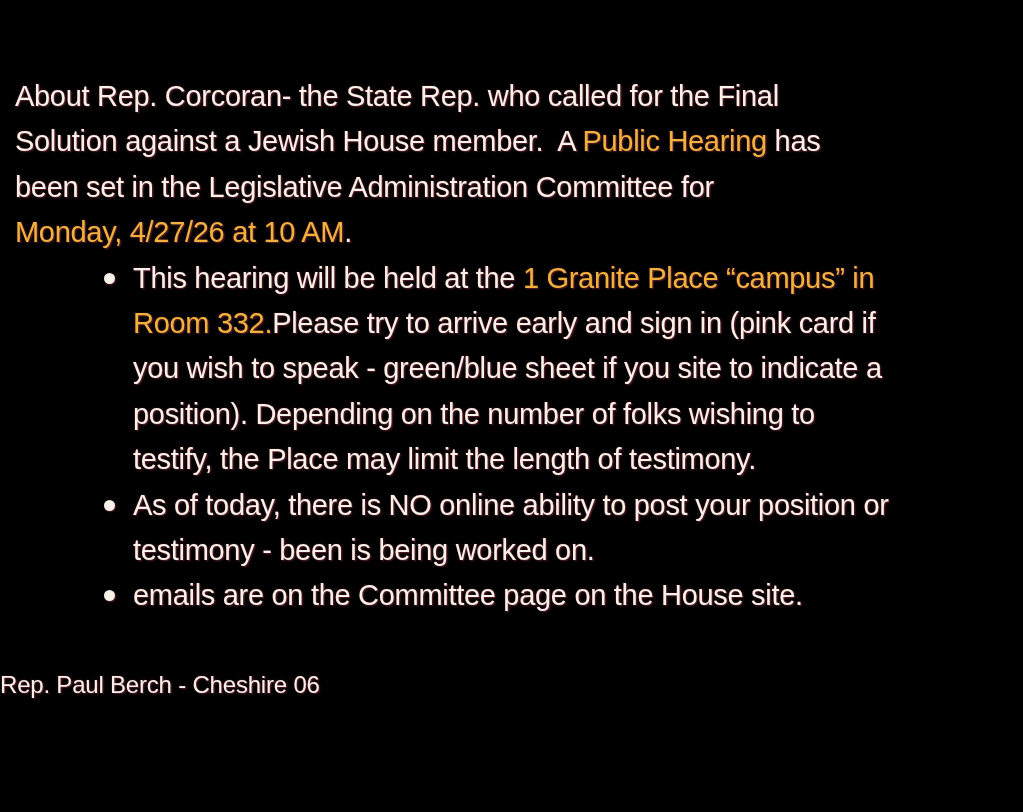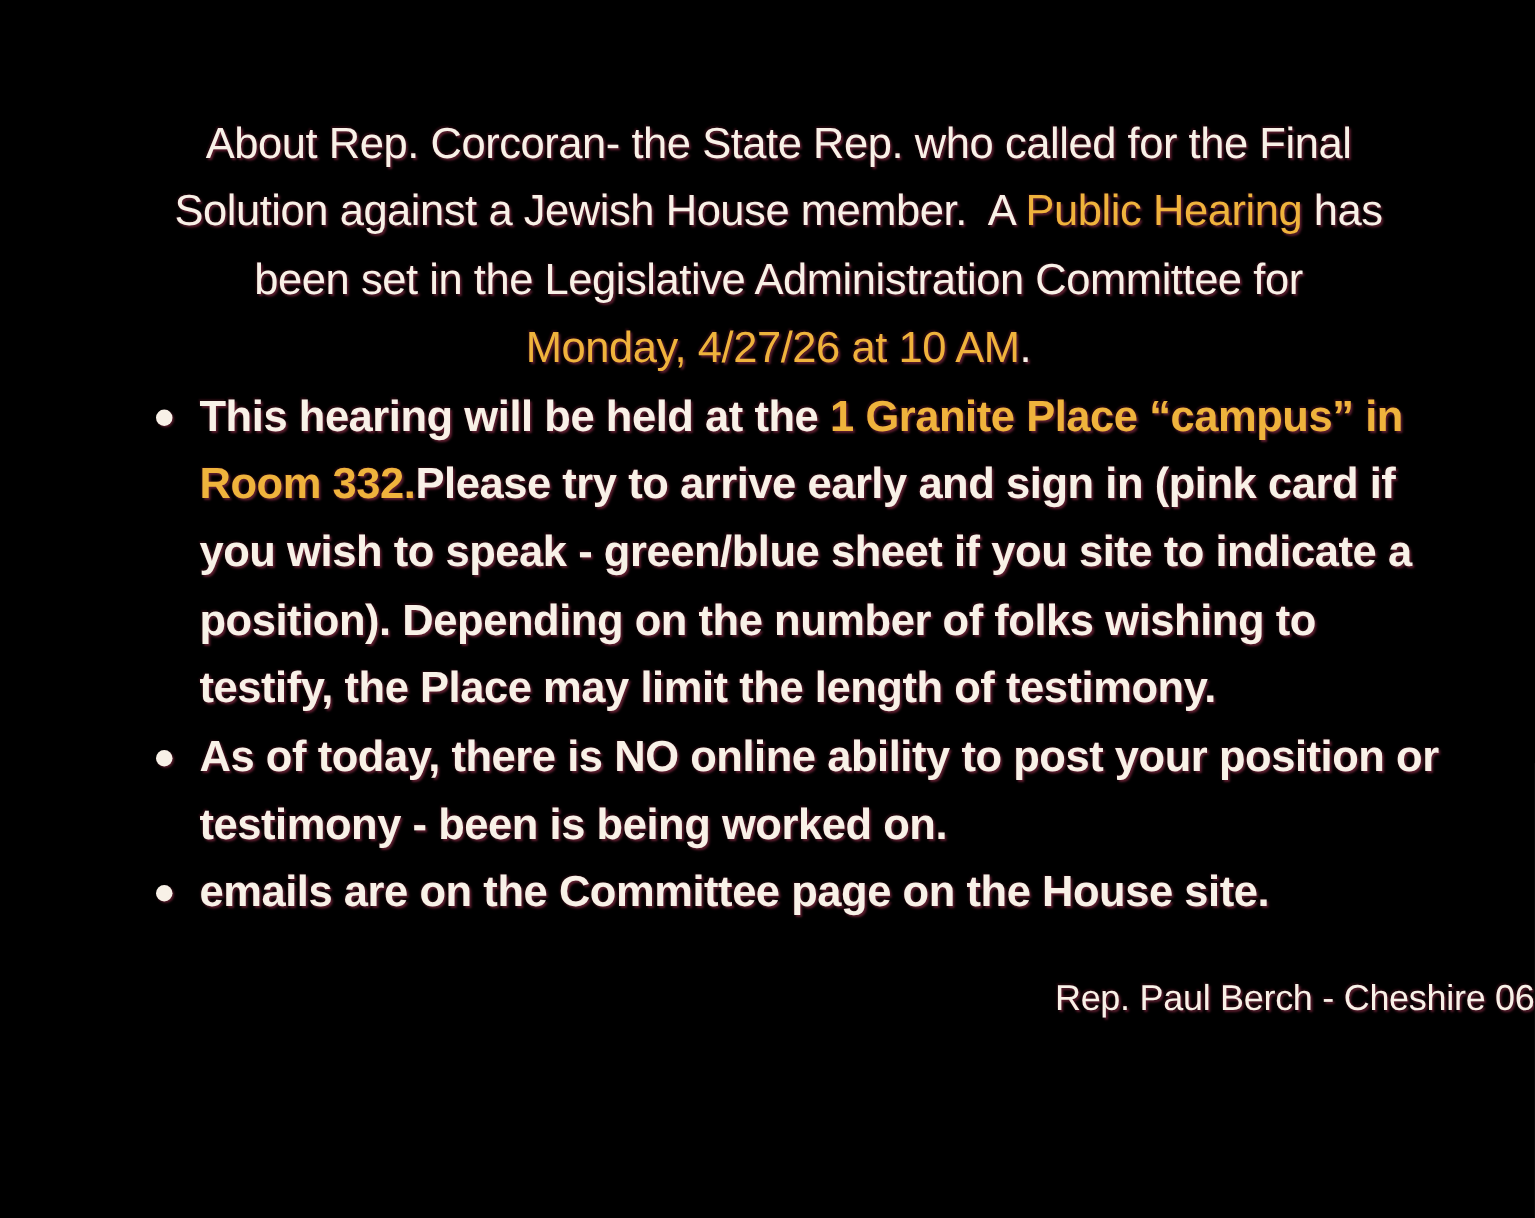--- a/index.html
+++ b/index.html
@@ -19,53 +19,52 @@
     background: var(--bg);
     overflow: hidden;
     font-family: "Liberation Sans", sans-serif;
     font-size: 29px;
     line-height: 45.4px;
     letter-spacing: -0.3px;
     color: var(--white);
   }
   .heading {
     padding-top: 74px;
-    text-align: center;
+    text-align: left;
     margin-left: 15px;
   }
   .line {
     white-space: pre;
   }
   .white { color: var(--white); }
   .gold  { color: var(--gold); }
   
   .slide .line span, .footer {
     text-shadow: 1.2px 1.4px 1.6px rgba(190, 60, 95, 0.50),
                  -0.8px -0.8px 1.2px rgba(120, 30, 50, 0.28);
   }
   .bullets {
     margin-left: 133px;
   }
   .bullet-item {
     position: relative;
-    font-weight: bold;
   }
   .bullet-dot {
     position: absolute;
     left: -29px;
     top: 17px;
     width: 11px;
     height: 11px;
     border-radius: 50%;
     background: var(--white);
     box-shadow: 1px 1px 1.5px rgba(190, 60, 95, 0.45);
   }
   .footer {
-    margin-top: 29px;
-    text-align: right;
+    margin-top: 48px;
+    text-align: left;
     font-size: 24px;
     line-height: 36px;
     letter-spacing: -0.2px;
     color: var(--white);
   }
 </style>
 </head>
 <body>
 
 <div class="slide">

